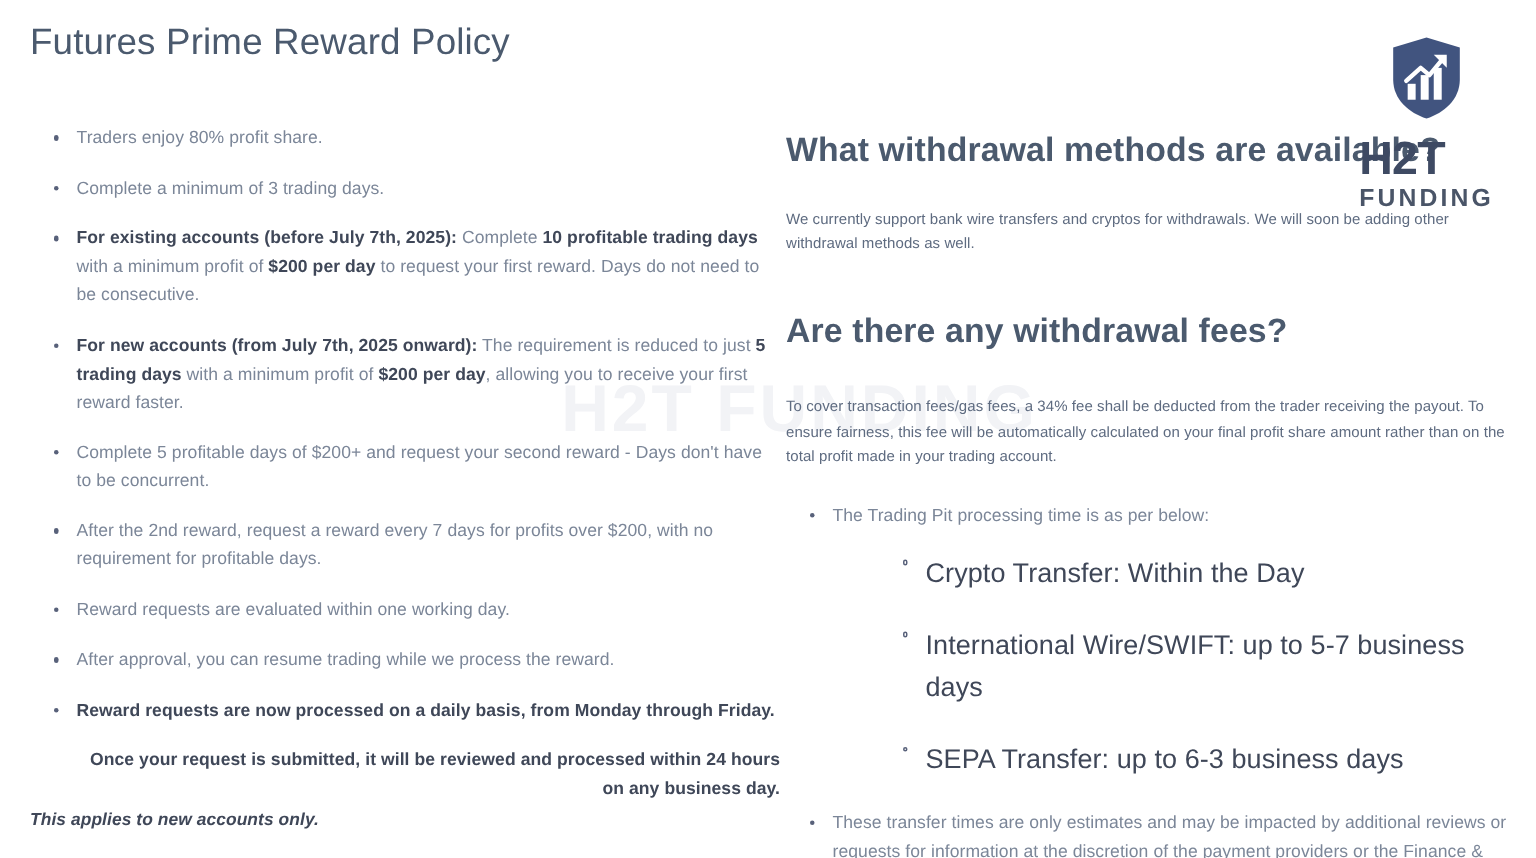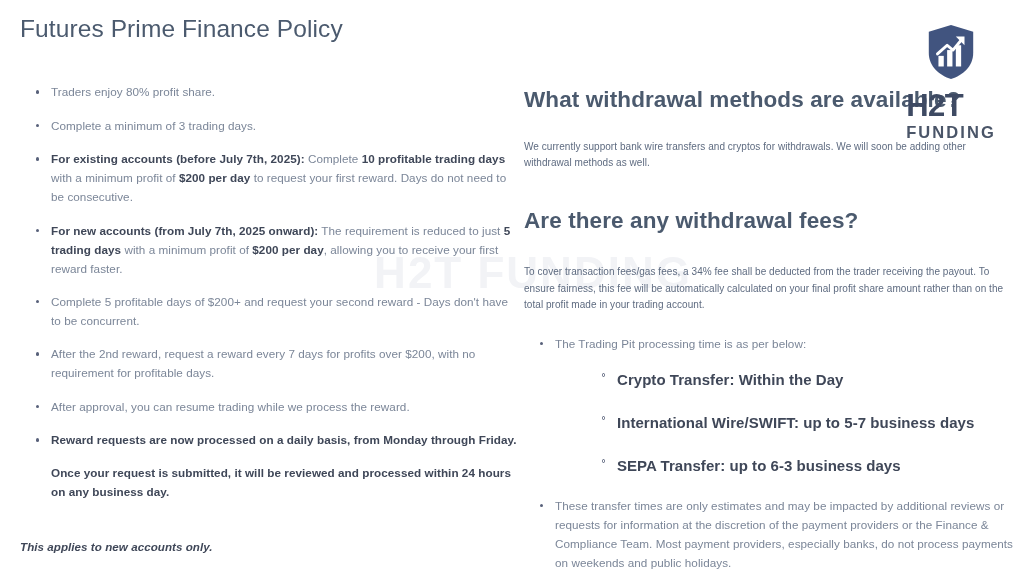--- a/index.html
+++ b/index.html
@@ -141,41 +141,41 @@
 
   ul.sub-bullets {
     list-style: none;
     margin: 14px 0 14px 0;
     padding: 0;
   }
   ul.sub-bullets > li {
     position: relative;
     padding-left: 62px;
     margin-bottom: 19px;
-    font-size: 15px;
+    font-size: 18px;
     line-height: 1.6;
     color: #3f4758;
-    font-weight: 700;
+    font-weight: 400;
   }
   ul.sub-bullets > li:before {
     content: "";
     position: absolute;
     left: 47px;
     top: 5.5px;
     width: 3.4px;
     height: 3.4px;
     border-radius: 50%;
     border: 1.1px solid #58617a;
     background: transparent;
     box-sizing: border-box;
   }
 
   b, strong { color: #3f4758; font-weight: 700; }
 
-  .li-bold-block { color: #3f4758; font-weight: 700; }
+  .li-bold-block { color: #3f4758; font-weight: 700; text-align: right; }
   .li-spacer { height: 14px; }
 
   .footnote {
     position: absolute;
     left: 20px;
     top: 540px;
     font-size: 11.6px;
     font-weight: 700;
     font-style: italic;
     color: #3f4758;
@@ -201,29 +201,30 @@
         <path d="M31 13 L40 13 L40 22 Z" fill="#ffffff"></path>
       </svg>
     </span>
     <span class="logo-text">
       <div class="logo-h2t">H2T</div>
       <div class="logo-funding">FUNDING</div>
     </span>
   </div>
 
   <div class="col-left">
-    <h1 class="page-title">Futures Prime Finance Policy</h1>
+    <h1 class="page-title">Futures Prime Reward Policy</h1>
 
     <ul class="bullets">
       <li><span><span>Traders enjoy 80% profit share.</span></span></li>
       <li><span><span>Complete a minimum of 3 trading days.</span></span></li>
       <li><span><b>For existing accounts (before July 7th, 2025):</b><span> Complete </span><b>10 profitable trading days</b><span> with a minimum profit of </span><b>$200 per day</b><span> to request your first reward. Days do not need to be consecutive.</span></span></li>
       <li><span><b>For new accounts (from July 7th, 2025 onward):</b><span> The requirement is reduced to just </span><b>5 trading days</b><span> with a minimum profit of </span><b>$200 per day</b><span>, allowing you to receive your first reward faster.</span></span></li>
       <li><span><span>Complete 5 profitable days of $200+ and request your second reward - Days don't have to be concurrent.</span></span></li>
       <li><span><span>After the 2nd reward, request a reward every 7 days for profits over $200, with no requirement for profitable days.</span></span></li>
+      <li><span><span>Reward requests are evaluated within one working day.</span></span></li>
       <li><span><span>After approval, you can resume trading while we process the reward.</span></span></li>
       <li>
         <span><b>Reward requests are now processed on a daily basis, from Monday through Friday.</b></span>
         <div class="li-spacer"></div>
         <div class="li-bold-block">Once your request is submitted, it will be reviewed and processed within 24 hours on any business day.</div>
       </li>
     </ul>
   </div>
 
   <div class="footnote">This applies to new accounts only.</div>

